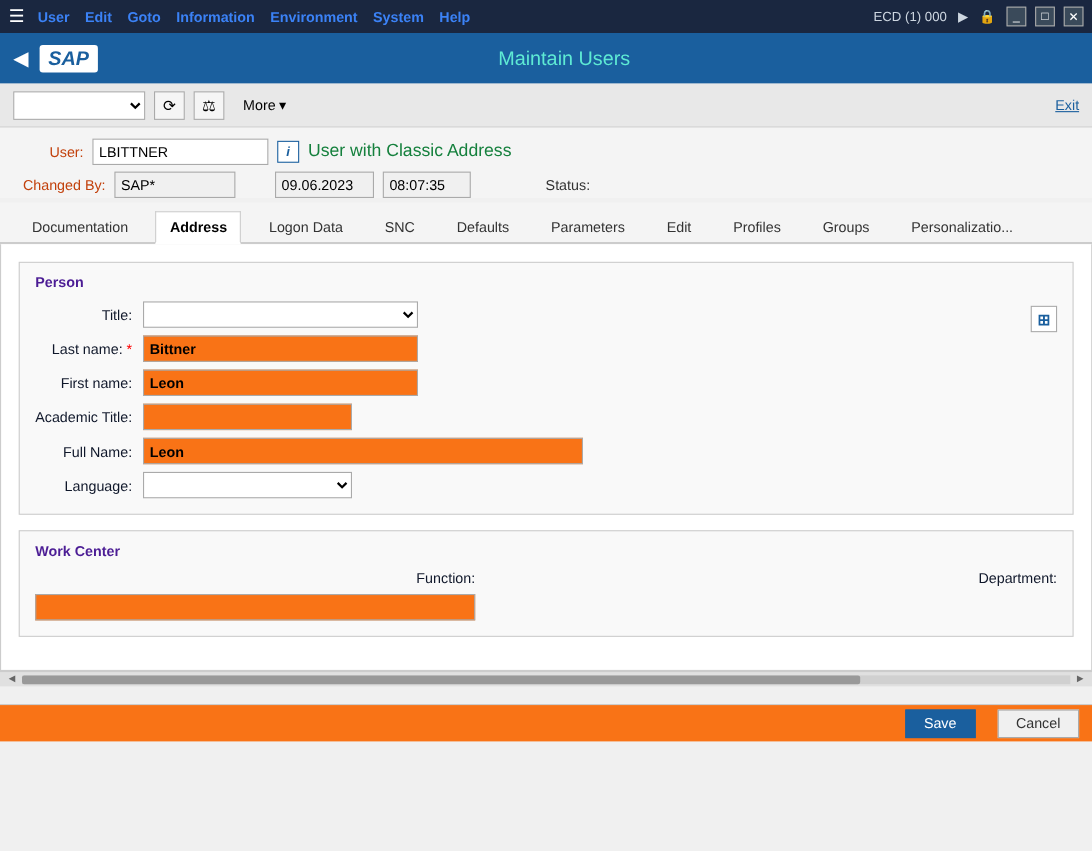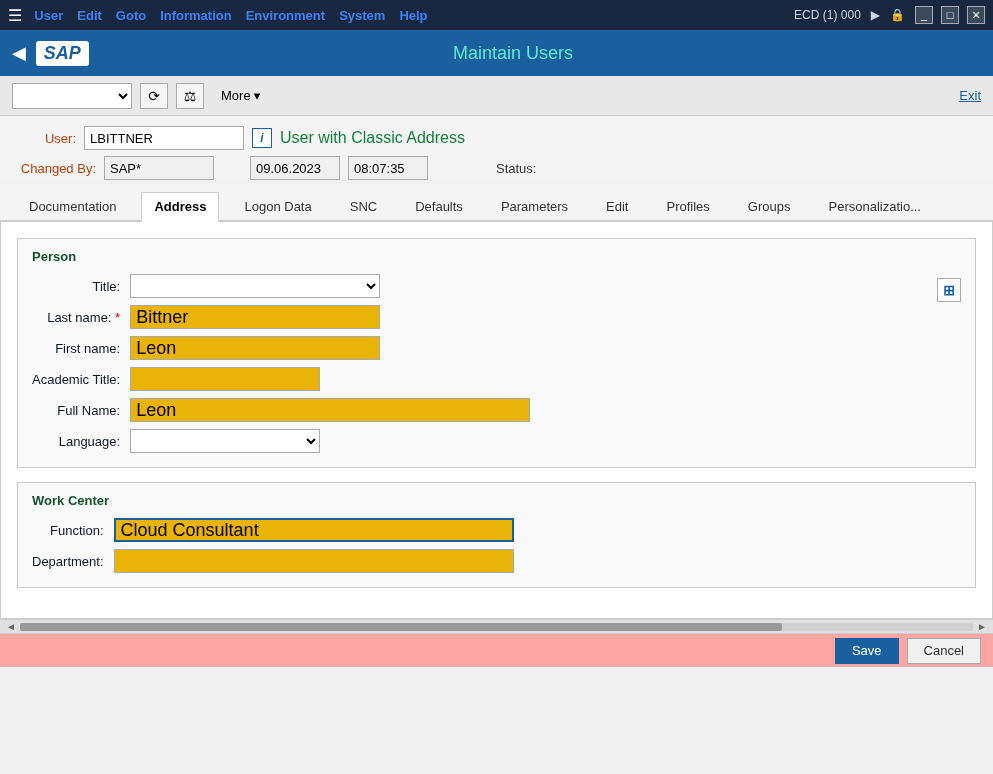--- a/index.html
+++ b/index.html
@@ -211,46 +211,47 @@
     
     .section {
       border: 1px solid #ccc;
       background: #f9f9f9;
       margin-bottom: 14px;
       padding: 10px 14px 14px 14px;
     }
     .section-title {
       font-weight: bold;
       font-size: 13px;
-      color: #14532d;
+      color: #4c1d95;
       margin-bottom: 10px;
     }
     .section-form {
       display: grid;
       grid-template-columns: auto 1fr;
       gap: 7px 10px;
       align-items: center;
     }
     .section-form .f-label {
       text-align: right;
       color: #0f172a;
       white-space: nowrap;
       font-size: 13px;
     }
     .section-form .required::after {
       content: ' *';
       color: red;
     }
     .section-form .f-input {
       border: 1px solid #aaa;
-      background: #eab308;
+      background: #f97316;
       height: 24px;
       padding: 2px 5px;
-      font-size: 18px;
+      font-size: 13px;
       width: 250px;
+      font-weight: bold;
     }
     .section-form .f-input.wide {
       width: 400px;
     }
     .section-form .f-input.active-border {
       border: 2px solid #1a5f9e;
     }
     .section-form .f-select {
       border: 1px solid #aaa;
       background: white;
@@ -301,28 +302,29 @@
     }
     .scroll-arrow {
       font-size: 10px;
       color: #666;
       cursor: pointer;
       padding: 0 4px;
     }
 
     
     .status-bar {
-      background: #fca5a5;
+      background: #f97316;
       height: 34px;
       display: flex;
       align-items: center;
       padding: 0 12px;
       border-top: 1px solid #ccc;
       justify-content: flex-end;
-      gap: 8px;
+      gap: 20px;
+      margin-top: 16px;
     }
     .btn-save {
       background: #1a5f9e;
       color: white;
       border: 1px solid #1a5f9e;
       padding: 4px 16px;
       cursor: pointer;
       font-size: 13px;
       height: 26px;
     }
@@ -464,21 +466,20 @@
         </div>
       </div>
       <div class="expand-icon" style="margin-top:4px;">⊞</div>
     </div>
   </div>
 
   <div class="section">
     <div class="section-title">Work Center</div>
     <div class="section-form">
       <span class="f-label">Function:</span>
-      <input class="f-input wide active-border" type="text" value="Cloud Consultant" style="">
 
       <span class="f-label">Department:</span>
       <input class="f-input wide" type="text" value="" style="">
     </div>
   </div>
 
 </div>
 
 <div class="scrollbar-area">
   <span class="scroll-arrow">◄</span>

